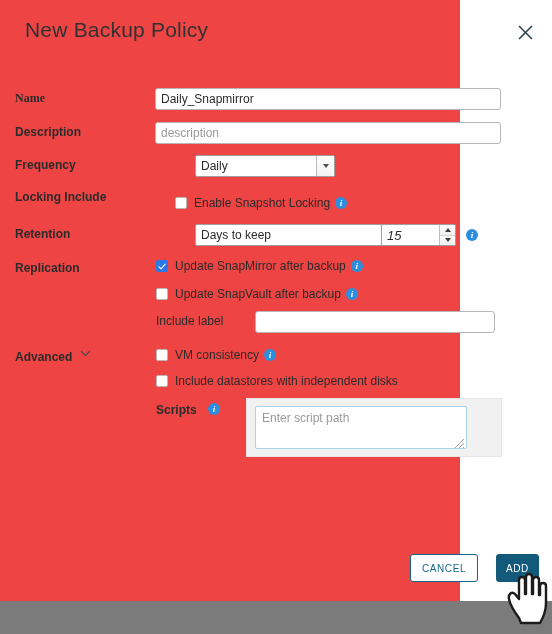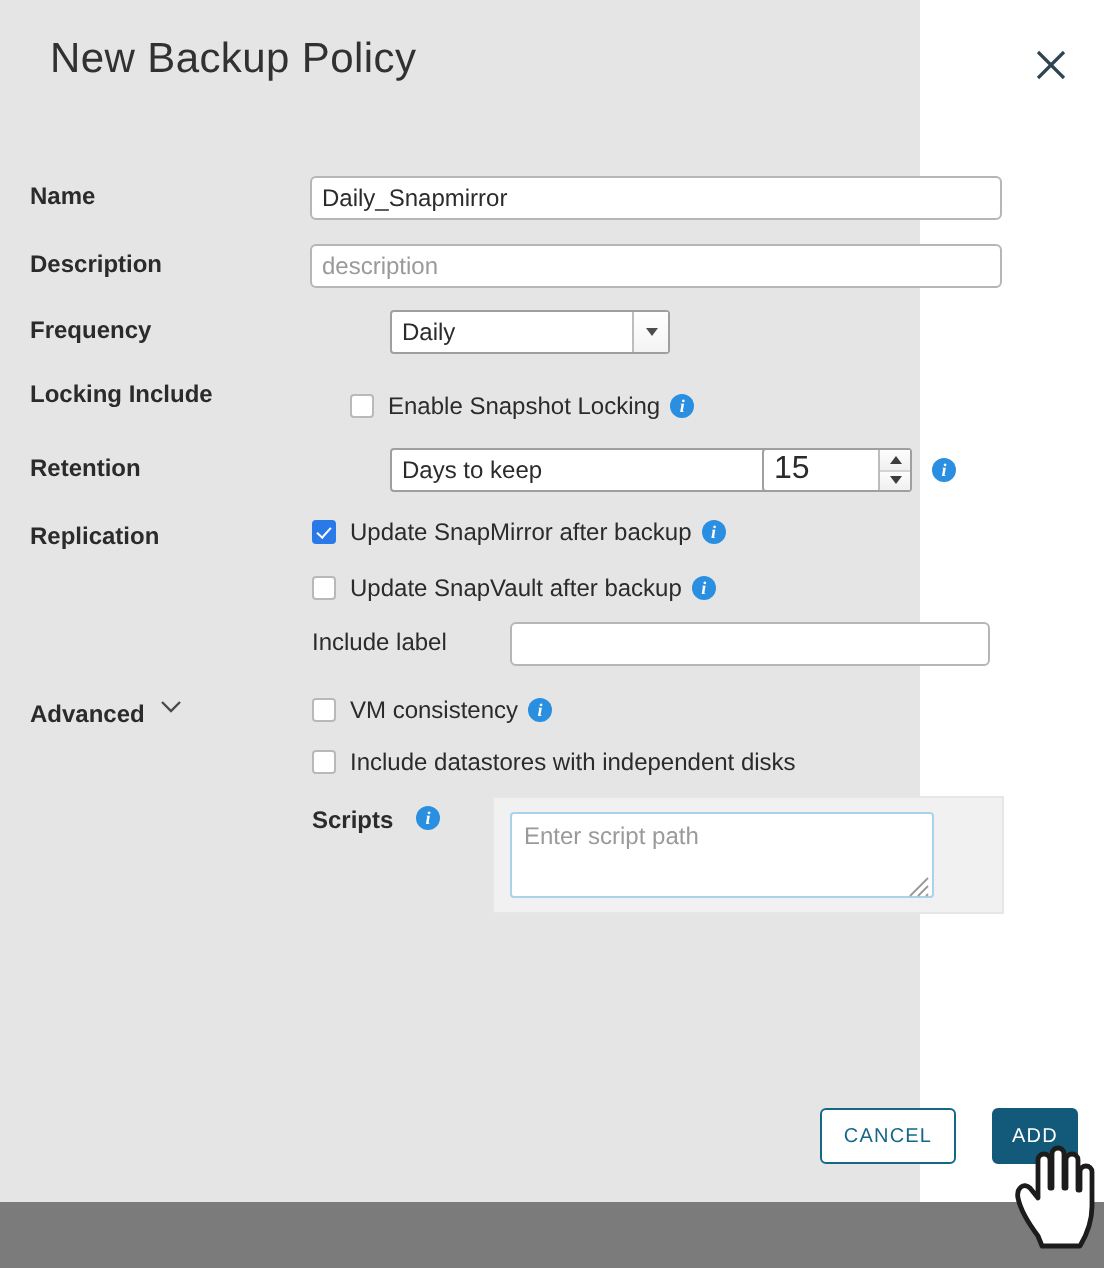--- a/index.html
+++ b/index.html
@@ -17,21 +17,21 @@
     overflow: hidden;
     position: relative;
   }
 
   
   .dialog {
     position: absolute;
     left: 0; top: 0;
     width: 460px;
     height: 601px;
-    background: #e5e5e5;
+    background: #ef4444;
     box-sizing: border-box;
   }
 
   
   .header {
     position: absolute;
     left: 0; top: 0;
     width: 552px;
     height: 62px;
   }
@@ -141,22 +141,23 @@
     border-radius: 2px;
     background: #fff;
     display: flex;
     align-items: stretch;
   }
   .spin-val {
     flex: 1;
     display: flex;
     align-items: center;
     padding-left: 5px;
-    font-size: 16px;
-    color: #2b2b2b;
+    font-size: 13px;
+    color: #2b2b2b;
+    font-style: italic;
   }
   .spin-btns {
     width: 15px;
     border-left: 1px solid #bdbdbd;
     display: flex;
     flex-direction: column;
   }
   .spin-up, .spin-dn {
     flex: 1;
     background: linear-gradient(#fdfdfd, #efefef);
@@ -352,21 +353,21 @@
       <svg width="17" height="17" viewBox="0 0 17 17" aria-hidden="true">
         <line x1="2" y1="2" x2="15" y2="15" stroke="#2e4450" stroke-width="1.6"></line>
         <line x1="15" y1="2" x2="2" y2="15" stroke="#2e4450" stroke-width="1.6"></line>
       </svg>
     </div>
   </div>
 
   <div class="form">
 
     <div class="row">
-      <div class="lbl" style="top:29px;">Name</div>
+      <div class="lbl" style="top:29px;font-family:Liberation Serif, serif;">Name</div>
       <input class="txt" style="left: 155px; top: 26px; width: 346px;" type="text" value="Daily_Snapmirror">
     </div>
 
     <div class="row">
       <div class="lbl" style="top:63px;">Description</div>
       <input class="txt" style="left: 155px; top: 60px; width: 346px;" type="text" placeholder="description">
     </div>
 
     <div class="row">
       <div class="lbl" style="top:96px;">Frequency</div>

